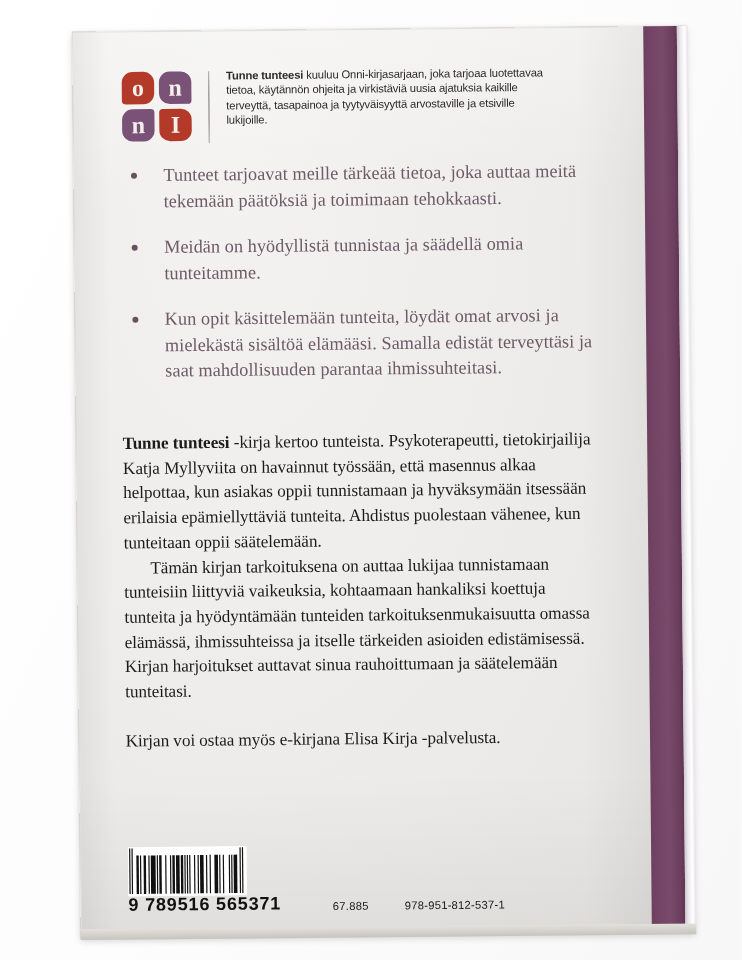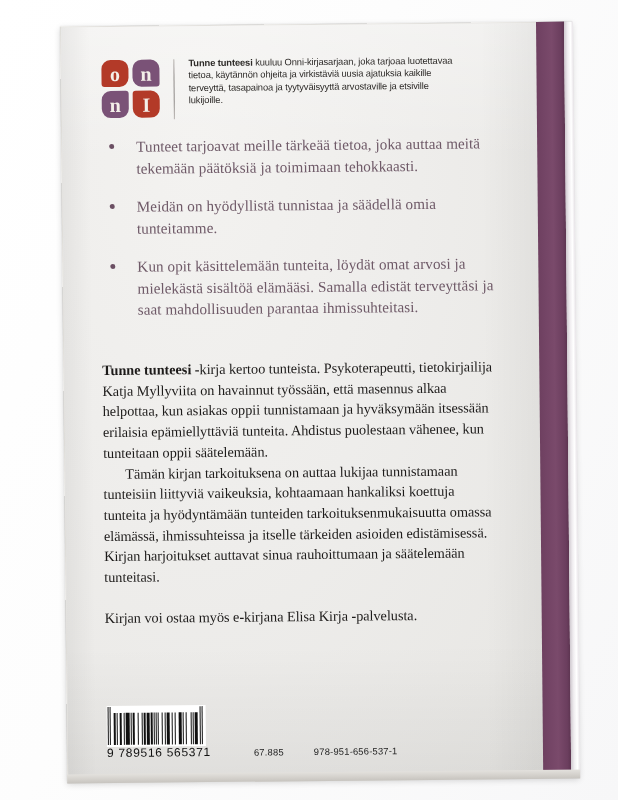--- a/index.html
+++ b/index.html
@@ -142,22 +142,22 @@
     position:relative;
     padding:1px 1px 0 1px;
   }
   .bars{
     display:flex;align-items:flex-end;height:38px;width:95px;
   }
   .bars i{display:block;background:#111111;height:100%;}
   .bars i.sh{height:84%;}
   .barcode-digits{
     font-family:"Liberation Sans",sans-serif;
-    font-size:12px;letter-spacing:.7px;color:#111;
-    margin-top:-1px;white-space:nowrap;
+    font-size:15px;letter-spacing:.7px;color:#111;
+    margin-top:-1px;white-space:nowrap;font-weight:bold;
   }
   .price{
     font-family:"Liberation Sans",sans-serif;
     font-size:9.4px;letter-spacing:.2px;color:#1b1b1b;
     margin-left:43px;padding-bottom:1px;
   }
   .isbn{
     font-family:"Liberation Sans",sans-serif;
     font-size:9.4px;letter-spacing:.2px;color:#1b1b1b;
     margin-left:30px;padding-bottom:1px;
@@ -274,18 +274,18 @@
                 <i class="sh" style="width: 3px;"></i>
                 <i class="sh" style="width: 2px; background: transparent;"></i>
                 <i style="width: 1px;"></i>
                 <i style="width: 1px; background: transparent;"></i>
                 <i style="width: 1px;"></i>
               </div>
           </div>
           <div class="barcode-digits">9  789516  565371</div>
         </div>
         <div class="price">67.885</div>
-        <div class="isbn">978-951-656-537-1</div>
+        <div class="isbn">978-951-812-537-1</div>
       </div>
 
     </div>
   </div>
 </div>
 
 </body></html>

